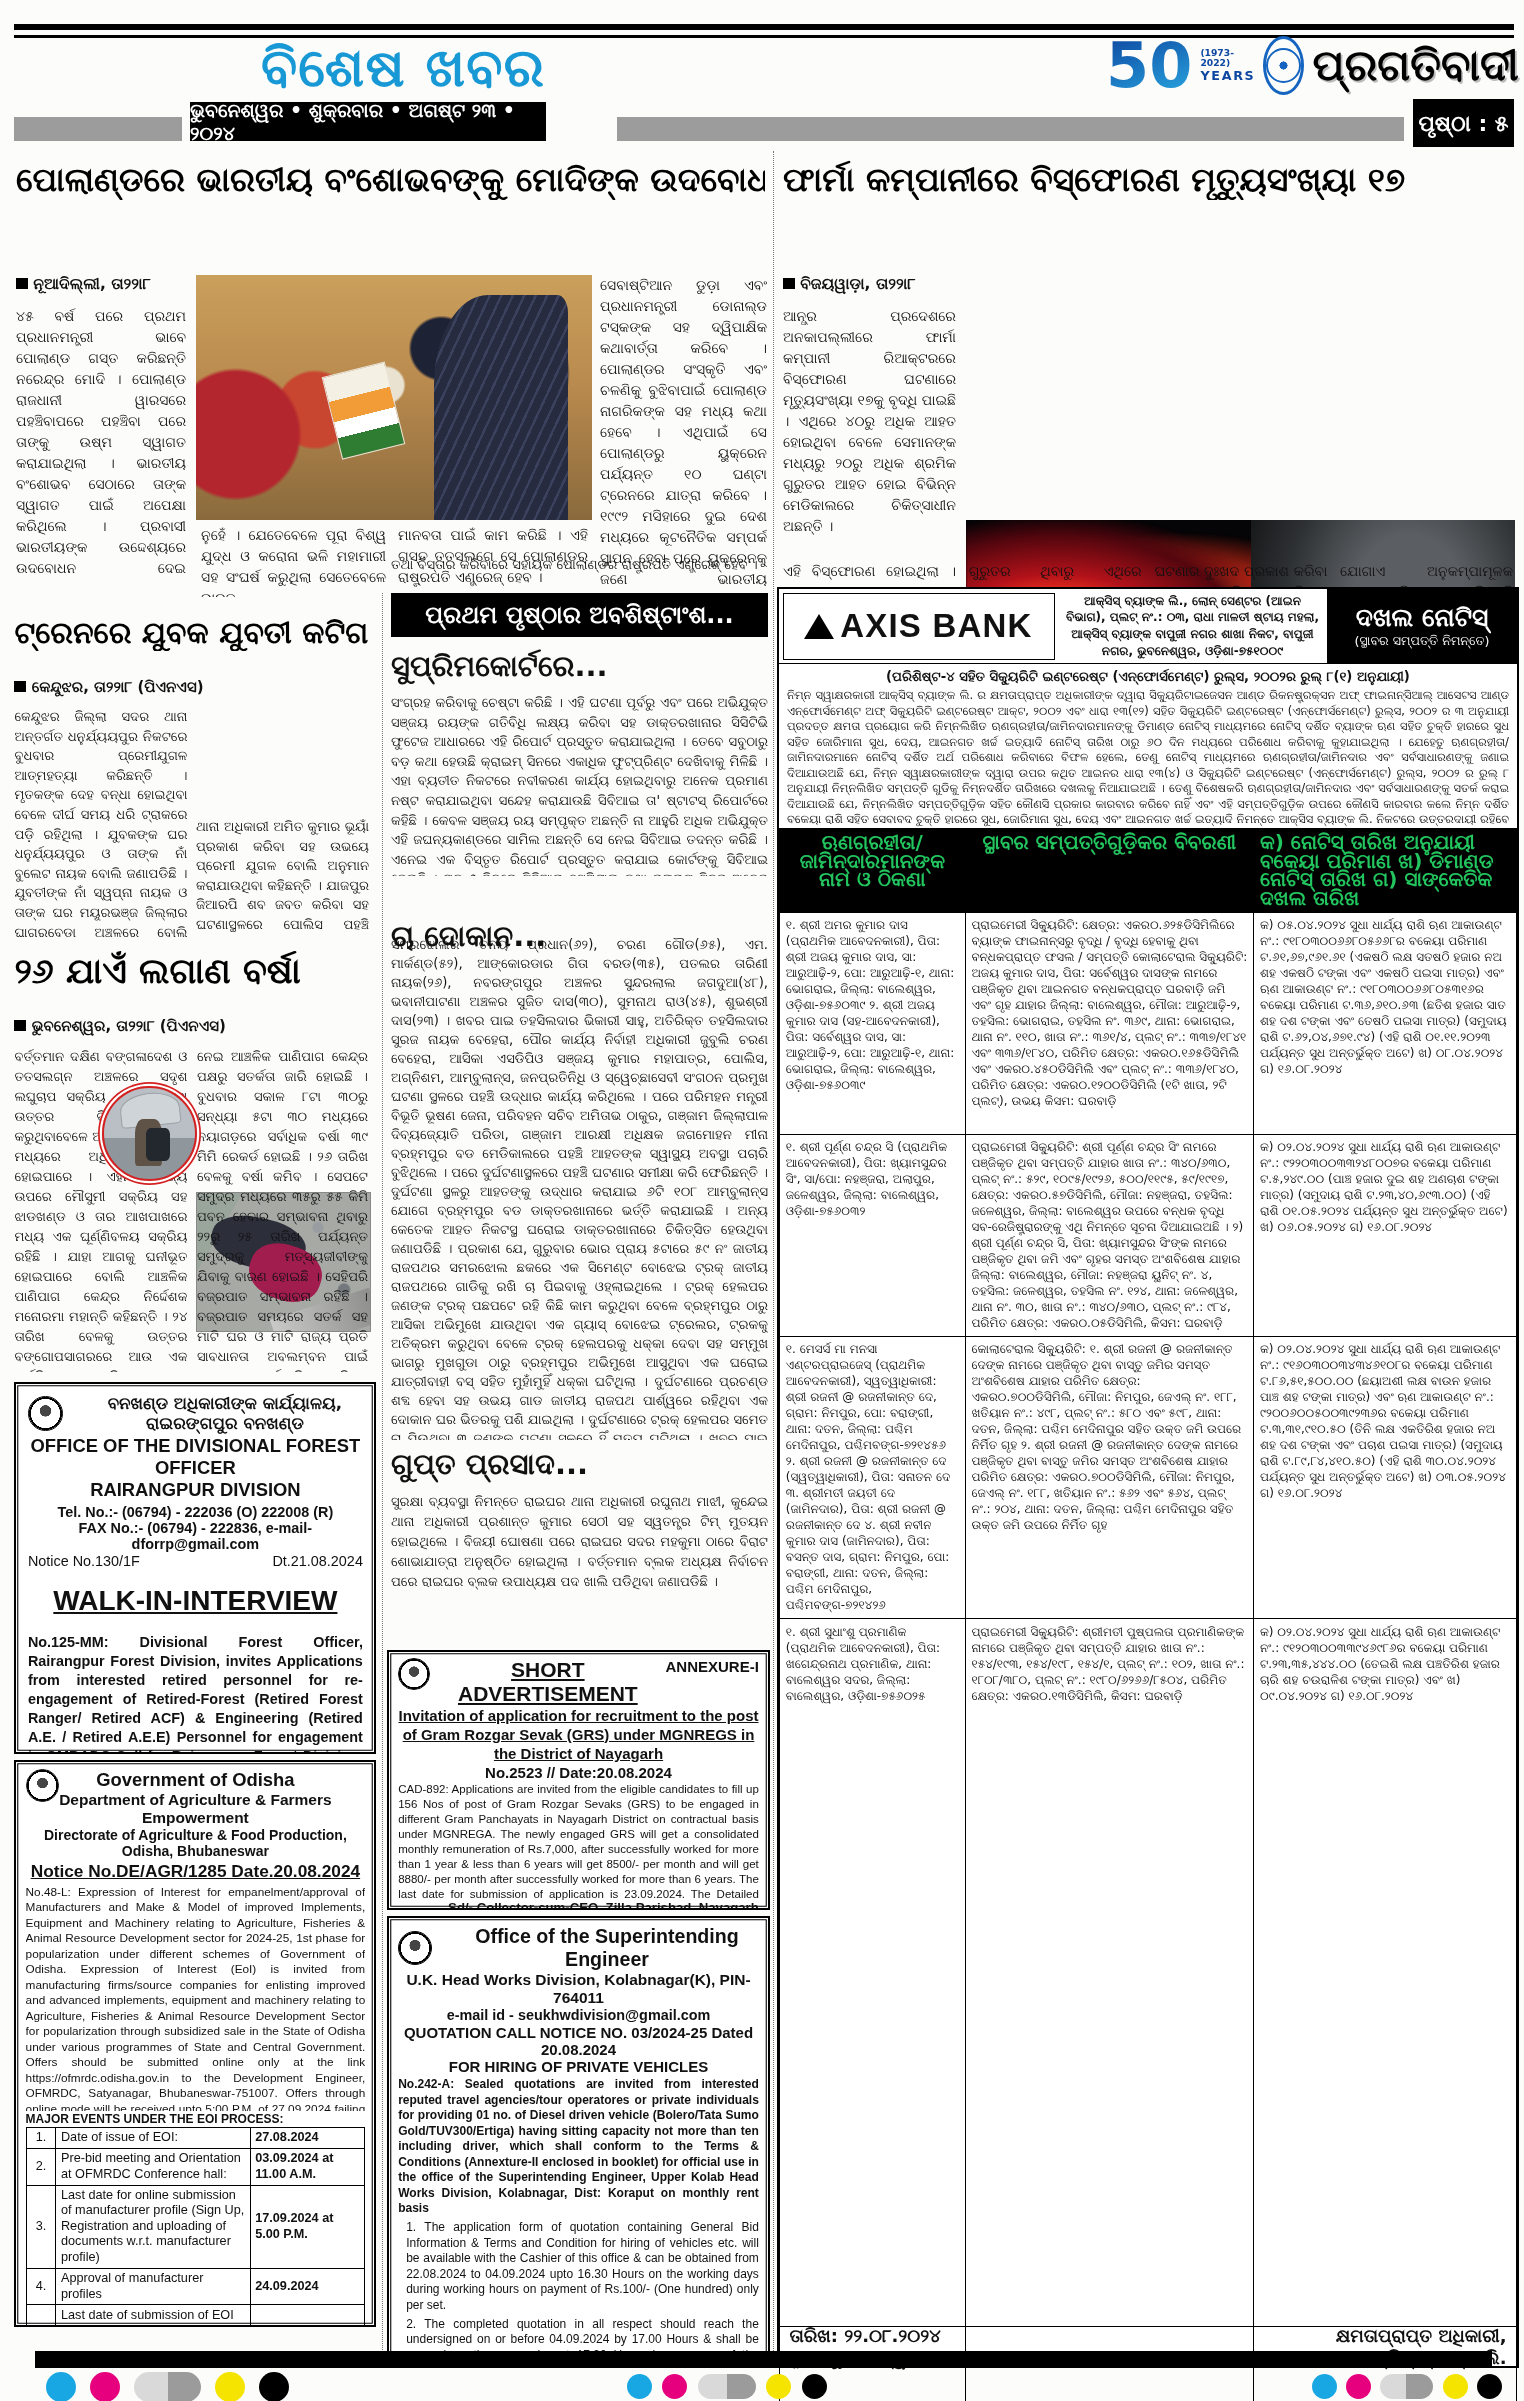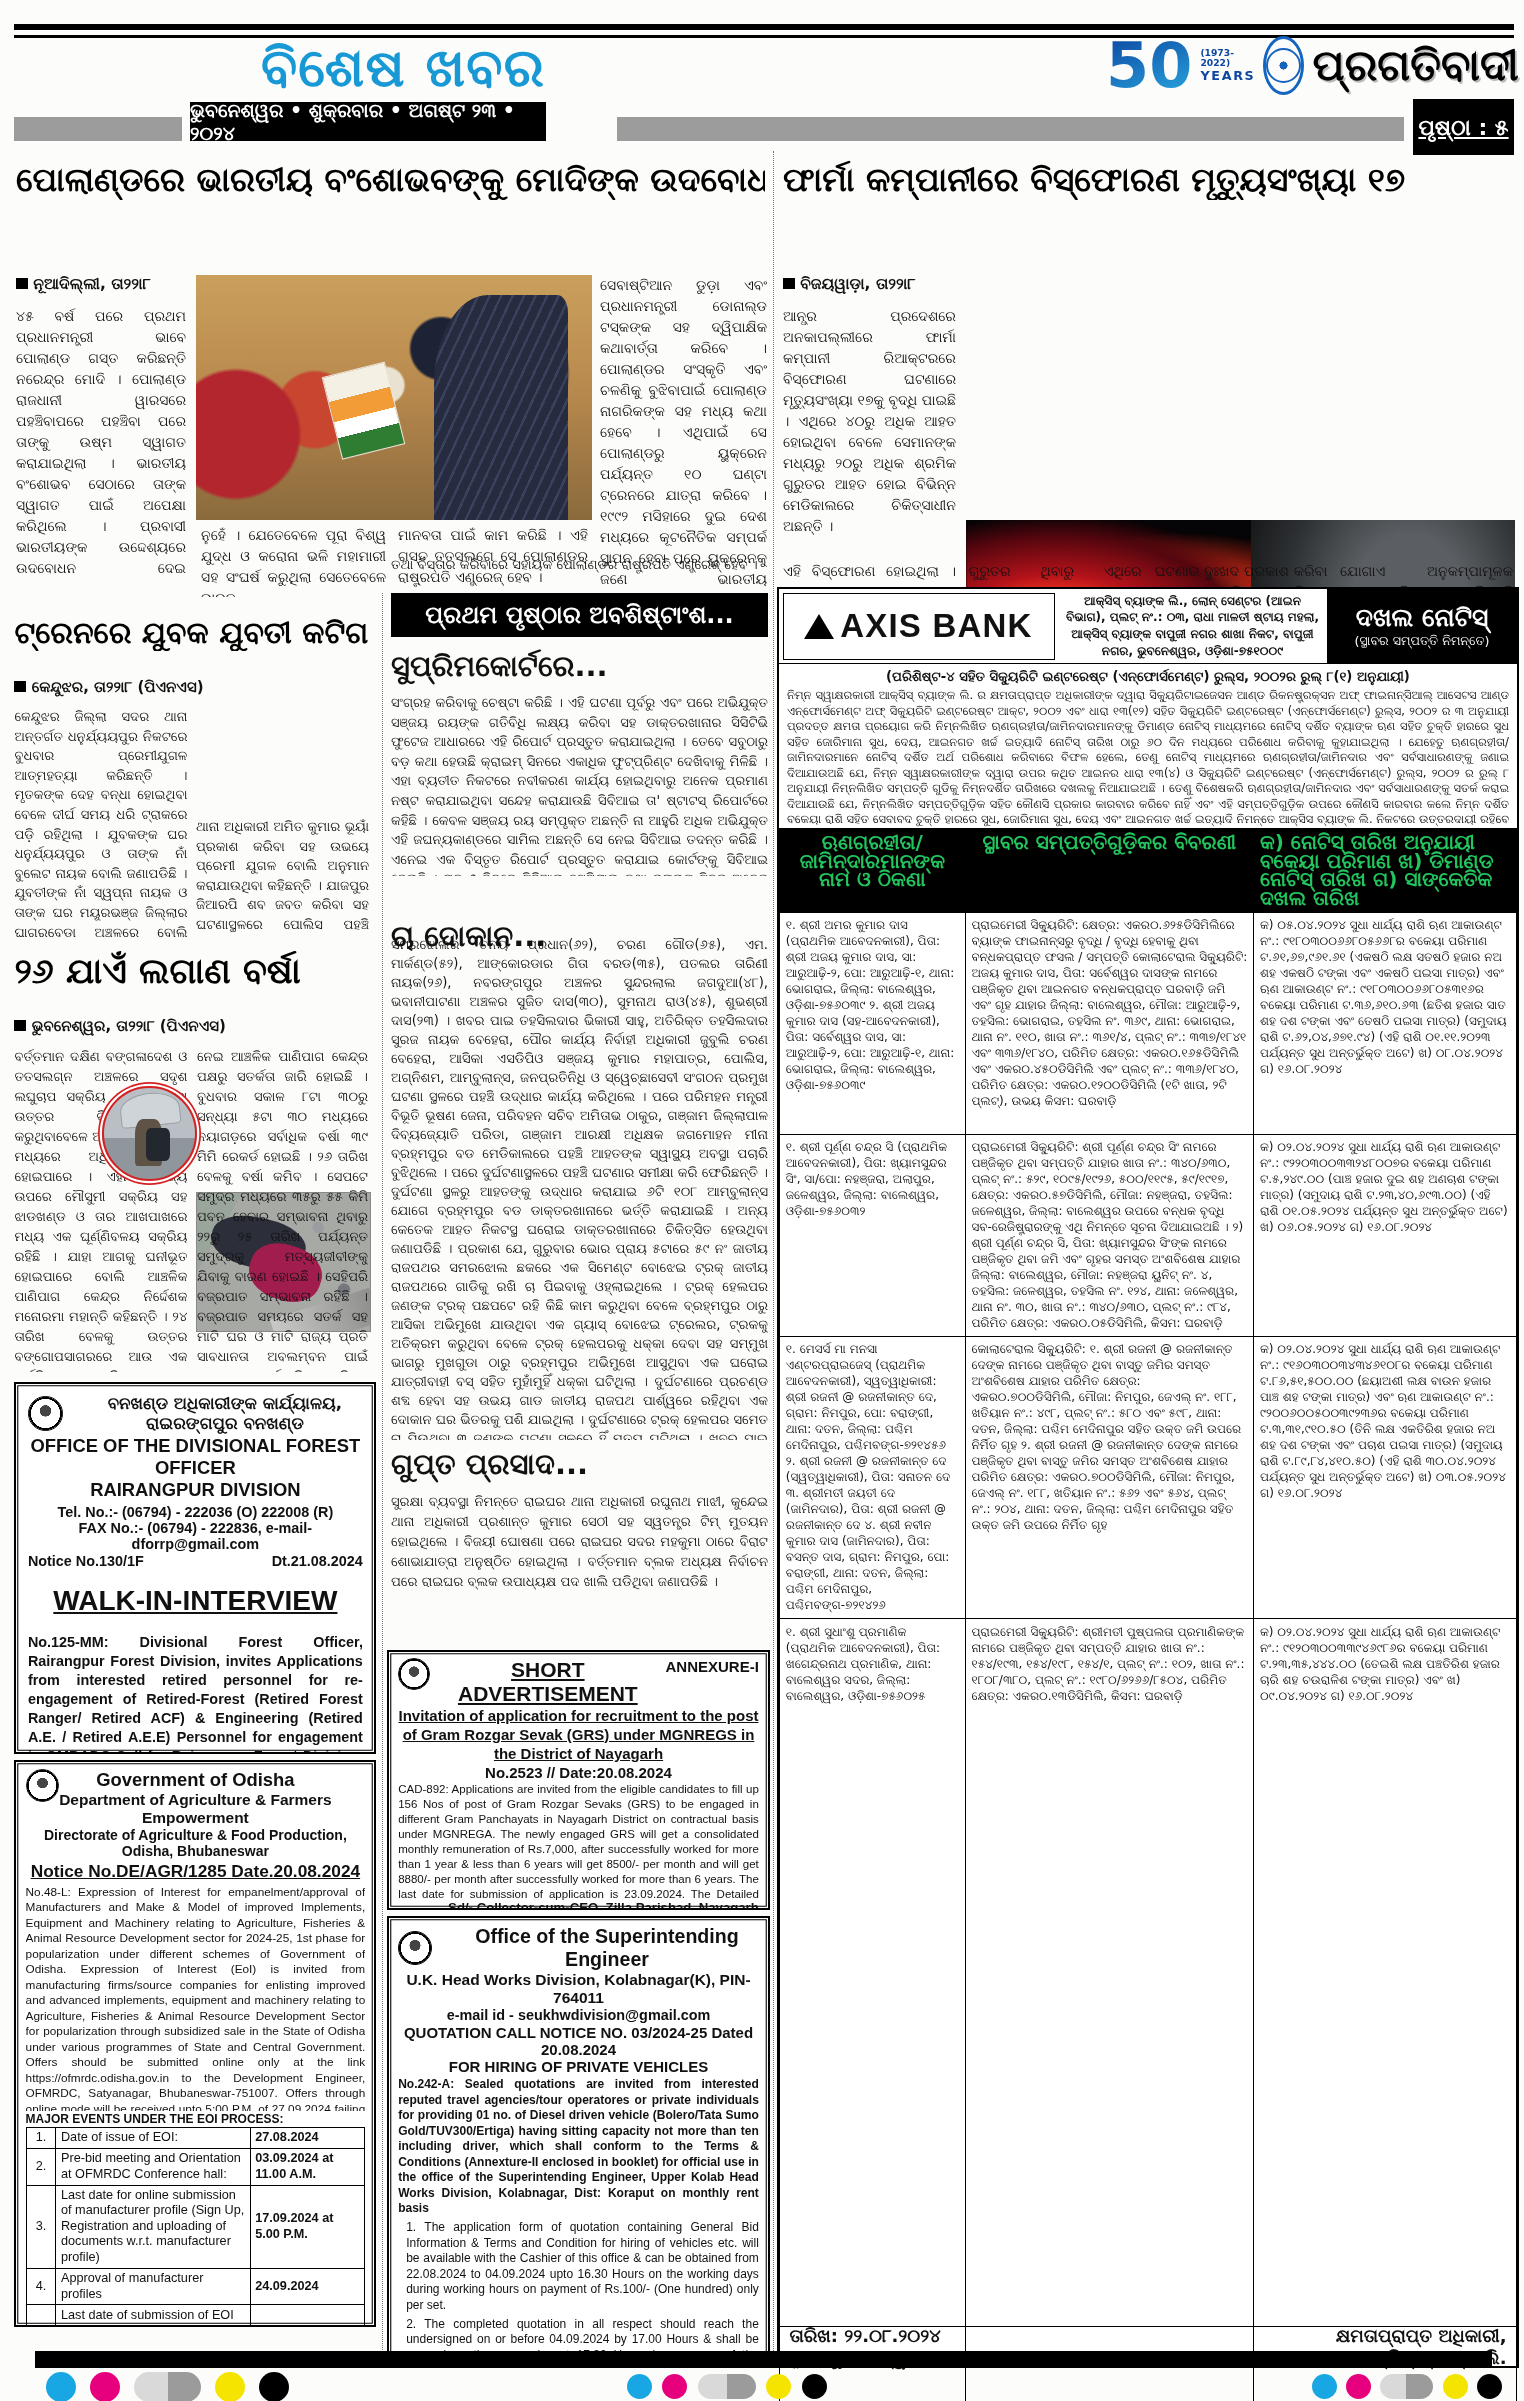--- a/index.html
+++ b/index.html
@@ -57,21 +57,21 @@
     </div>
     <div style="display:flex;flex-direction:column;align-items:center;line-height:1.15;">
       <span style="font-size:9.2px;color:#0d47a1;font-weight:bold;">(1973-2022)</span>
       <span style="font-size:12.7px;color:#0d47a1;font-weight:bold;letter-spacing:1.7px;">YEARS</span>
     </div>
     <div style="width:53px;height:53px;border-radius:50%;border:3.5px solid #1464c0;display:flex;align-items:center;justify-content:center;">
       <div style="width:31px;height:31px;border-radius:50%;border:2.3px solid #1464c0;background:radial-gradient(circle,#1464c0 0 18%,transparent 19%);"></div>
     </div>
     <span style="font-size:43px;font-weight:bold;color:#000;text-shadow:1.7px 1.7px 0 #bbb;">ପ୍ରଗତିବାଦୀ</span>
   </div>
-  <div class="abs pagebox" style="left:1413px;top:99px;width:101px;height:56px;text-decoration:underline;">ପୃଷ୍ଠା : ୫</div>
+  <div class="abs pagebox" style="left:1413px;top:99px;width:101px;height:48px;">ପୃଷ୍ଠା : ୫</div>
 
   <div class="abs dotline" style="left:773px;top:151px;height:2212px;"></div>
   <div class="abs dotline" style="left:382px;top:593px;height:1761px;"></div>
 
   <div class="abs headline" style="left:16px;top:160px;width:749px;font-size:33px;">ପୋଲାଣ୍ଡରେ ଭାରତୀୟ ବଂଶୋଭବଙ୍କୁ ମୋଦିଙ୍କ ଉଦବୋଧନ</div>
   <div class="abs byline" style="left:16px;top:275px;width:173px;"><span class="sq"></span><span>ନୂଆଦିଲ୍ଲୀ, ତା୨୨ା୮</span></div>
   <div class="abs body-txt" style="left:16px;top:306px;width:170px;height:275px;">୪୫ ବର୍ଷ ପରେ ପ୍ରଥମ ପ୍ରଧାନମନ୍ତ୍ରୀ ଭାବେ ପୋଲାଣ୍ଡ ଗସ୍ତ କରିଛନ୍ତି ନରେନ୍ଦ୍ର ମୋଦି । ପୋଲାଣ୍ଡ ରାଜଧାନୀ ୱାରସରେ ପହଞ୍ଚିବାପରେ ପହଞ୍ଚିବା ପରେ ତାଙ୍କୁ ଉଷ୍ମ ସ୍ୱାଗତ କରାଯାଇଥିଲା । ଭାରତୀୟ ବଂଶୋଭବ ସେଠାରେ ତାଙ୍କ ସ୍ୱାଗତ ପାଇଁ ଅପେକ୍ଷା କରିଥିଲେ । ପ୍ରବାସୀ ଭାରତୀୟଙ୍କ ଉଦ୍ଦେଶ୍ୟରେ ଉଦବୋଧନ ଦେଇ ପ୍ରଧାନମନ୍ତ୍ରୀ କହିଛନ୍ତି ଯେ ଭାରତର ସଂସ୍କୃତି ଏବଂ ସଭ୍ୟତା ବିଶ୍ୱରେ ସମାଦୃତ ହେଉଛି ।</div>
   <div class="abs photo" style="left:196px;top:275px;width:396px;height:245px;background:
        radial-gradient(circle at 78% 40%,#2a2f45 0 18%,transparent 19%),
        radial-gradient(circle at 10% 65%,#b3262e 0 16%,transparent 17%),
@@ -142,21 +142,21 @@
   <div class="abs notice" style="left:14.4px;top:1382px;width:358px;height:368px;">
     <div class="inner">
       <div style="display:flex;align-items:center;gap:24px;">
         <span class="emblem" style="width:33px;height:33px;flex:none;"></span>
         <div class="nc" style="font-size:16.7px;flex:1;font-family:'DejaVu Sans',sans-serif;">ବନଖଣ୍ଡ ଅଧିକାରୀଙ୍କ କାର୍ଯ୍ୟାଳୟ, ରାଇରଙ୍ଗପୁର ବନଖଣ୍ଡ</div>
       </div>
       <div class="nc" style="font-size:18.4px;margin-top:2.3px;">OFFICE OF THE DIVISIONAL FOREST OFFICER</div>
       <div class="nc" style="font-size:18.4px;">RAIRANGPUR DIVISION</div>
       <div class="nc" style="font-size:14.4px;margin-top:2.3px;">Tel. No.:- (06794) - 222036 (O) 222008 (R)</div>
       <div class="nc" style="font-size:14.4px;">FAX No.:- (06794) - 222836, e-mail-dforrp@gmail.com</div>
-      <div style="display:flex;justify-content:space-between;font-weight:bold;font-size:14.4px;margin-top:1.2px;">
+      <div style="display:flex;justify-content:space-between;font-weight:normal;font-size:14.4px;margin-top:1.2px;">
         <span>Notice No.130/1F</span>
         <span>Dt.21.08.2024</span>
       </div>
       <div class="nc u" style="font-size:28px;margin:16px 0;">WALK-IN-INTERVIEW</div>
       <div class="ntext" style="height:170px;overflow:hidden;">No.125-MM: Divisional Forest Officer, Rairangpur Forest Division, invites Applications from interested retired personnel for re-engagement of Retired-Forest (Retired Forest Ranger/ Retired ACF) &amp; Engineering (Retired A.E. / Retired A.E.E) Personnel for engagement in OMBADC Cell for Rairangpur Forest Division. The Walk-in-Interview is scheduled to be held on 03.09.2024 (Tuesday) at 11.00 A.M. in the conference hall of Rairangpur Forest Division. The application form along with detailed role and responsibilities shall be available on the website www.odishaforest.in &amp; www.mayurbhanj.nic.in</div>
 
     </div>
   </div>
 
   <div class="abs notice" style="left:14.4px;top:1760px;width:358px;height:563px;">

